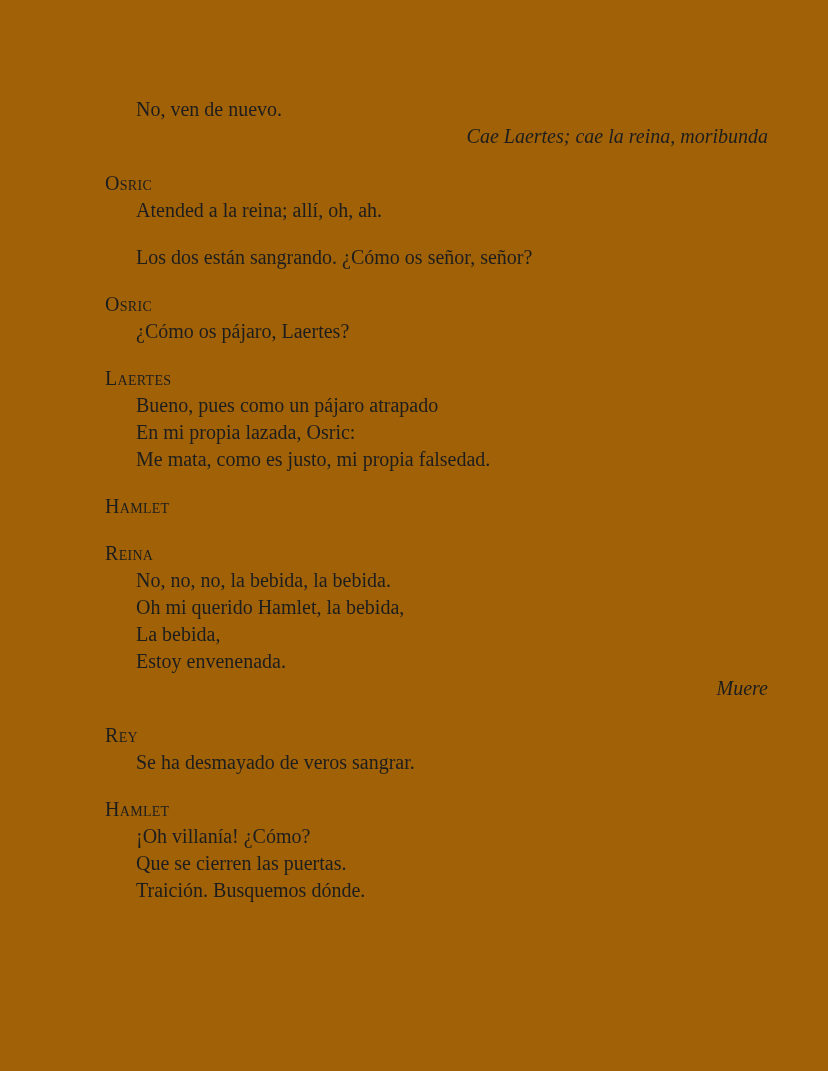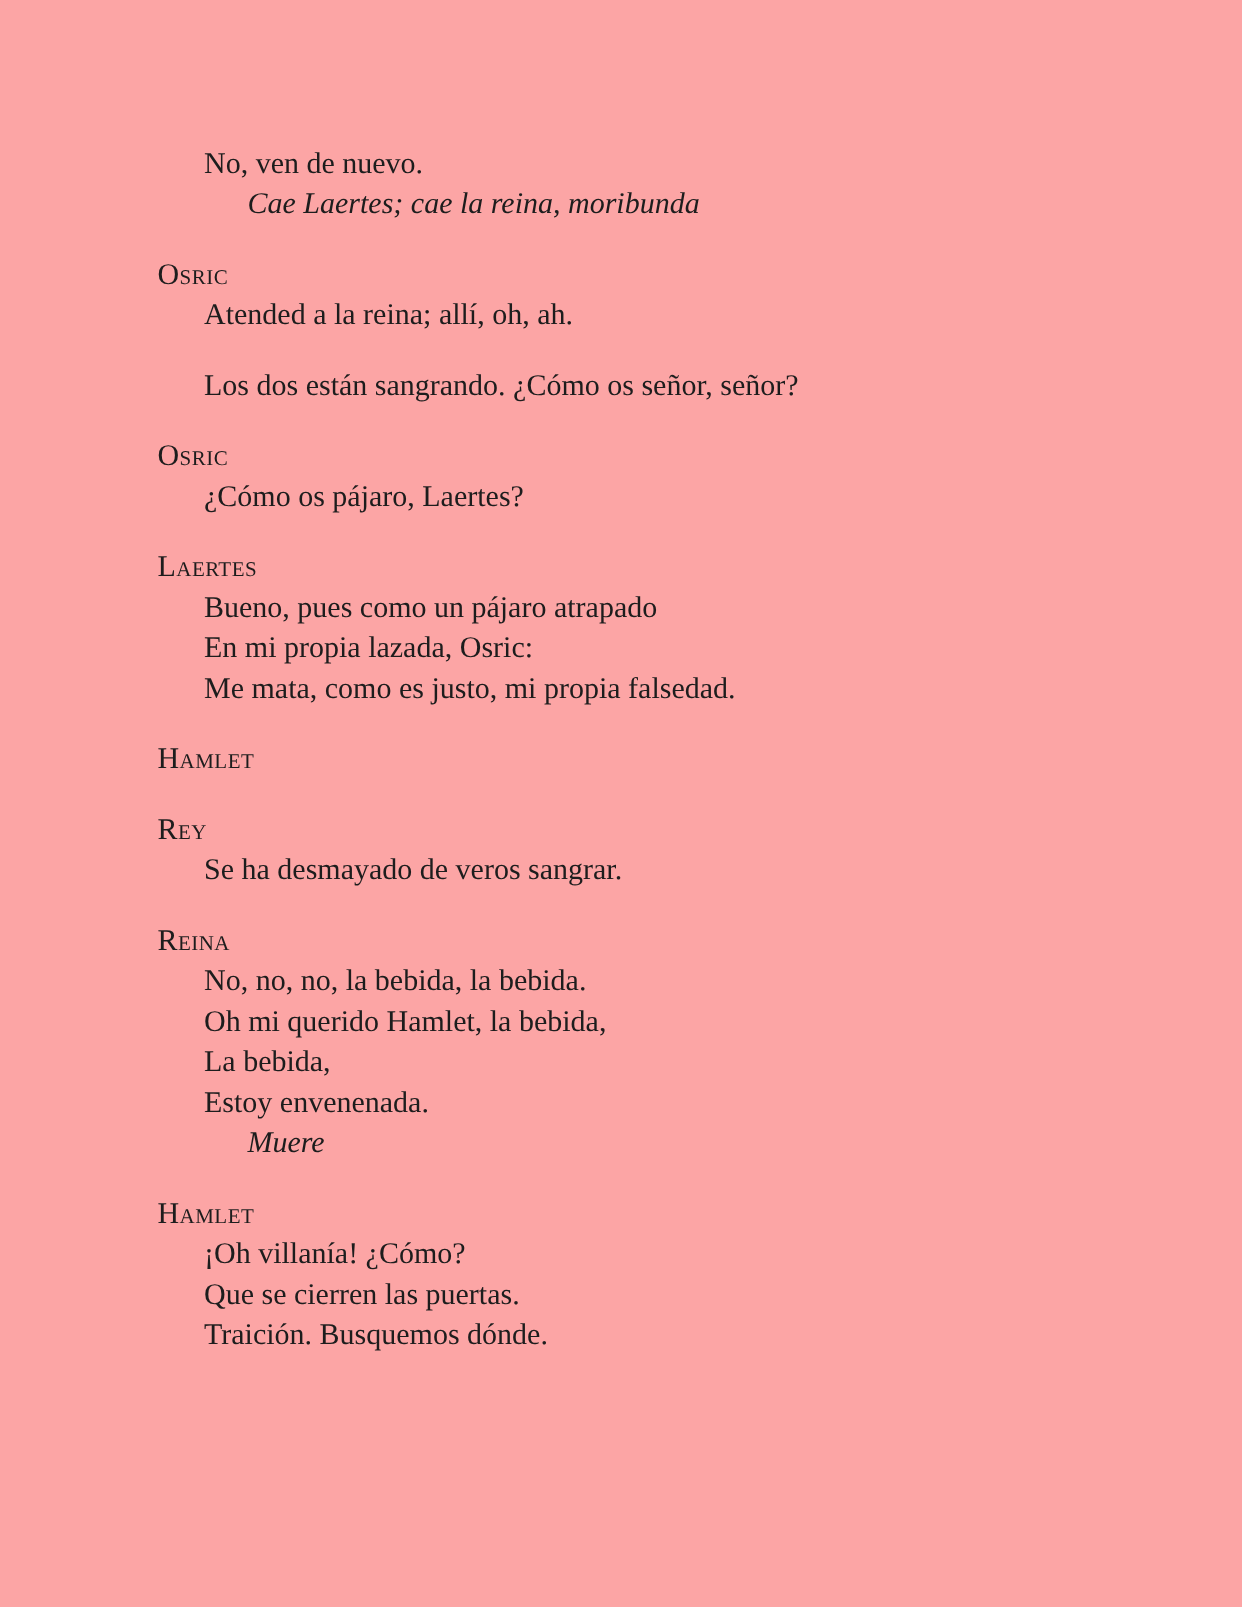--- a/index.html
+++ b/index.html
@@ -1,21 +1,21 @@
 <!DOCTYPE html>
 <html><head>
 <meta charset="utf-8">
 <style>
   * { margin: 0; padding: 0; box-sizing: border-box; }
   html, body { background: #ffffff; }
   .page {
     position: relative;
     width: 828px;
     height: 1071px;
-    background: #fca5a5;
+    background: #a16207;
     overflow: hidden;
     font-family: "Liberation Serif", "DejaVu Serif", serif;
     font-size: 20px;
     line-height: 27px;
     color: #1d1d1d;
   }
   .content {
     position: absolute;
     top: 96px;
     left: 105px;
@@ -23,20 +23,21 @@
   }
   .speech { margin-bottom: 20px; }
   .speaker {
     font-variant: small-caps;
     letter-spacing: 0.3px;
   }
   .line.dialogue { padding-left: 31px; }
   .line.stage {
     padding-left: 60px;
     font-style: italic;
+    text-align: right;
   }
 </style>
 </head>
 <body>
 
 <div class="page">
   <div class="content">
 
     <section class="speech">
       <div class="line dialogue">No, ven de nuevo.</div>
@@ -62,31 +63,31 @@
       <div class="line dialogue">Bueno, pues como un pájaro atrapado</div>
       <div class="line dialogue">En mi propia lazada, Osric:</div>
       <div class="line dialogue">Me mata, como es justo, mi propia falsedad.</div>
     </section>
 
     <section class="speech">
       <div class="speaker">Hamlet</div>
     </section>
 
     <section class="speech">
-      <div class="speaker">Rey</div>
-      <div class="line dialogue">Se ha desmayado de veros sangrar.</div>
-    </section>
-
-    <section class="speech">
       <div class="speaker">Reina</div>
       <div class="line dialogue">No, no, no, la bebida, la bebida.</div>
       <div class="line dialogue">Oh mi querido Hamlet, la bebida,</div>
       <div class="line dialogue">La bebida,</div>
       <div class="line dialogue">Estoy envenenada.</div>
       <div class="line stage">Muere</div>
+    </section>
+
+    <section class="speech">
+      <div class="speaker">Rey</div>
+      <div class="line dialogue">Se ha desmayado de veros sangrar.</div>
     </section>
 
     <section class="speech">
       <div class="speaker">Hamlet</div>
       <div class="line dialogue">¡Oh villanía! ¿Cómo?</div>
       <div class="line dialogue">Que se cierren las puertas.</div>
       <div class="line dialogue">Traición. Busquemos dónde.</div>
     </section>
 
   </div>

